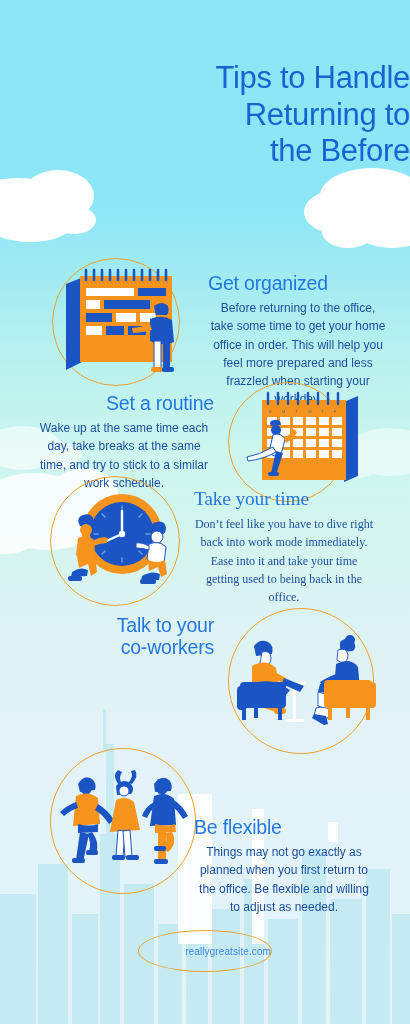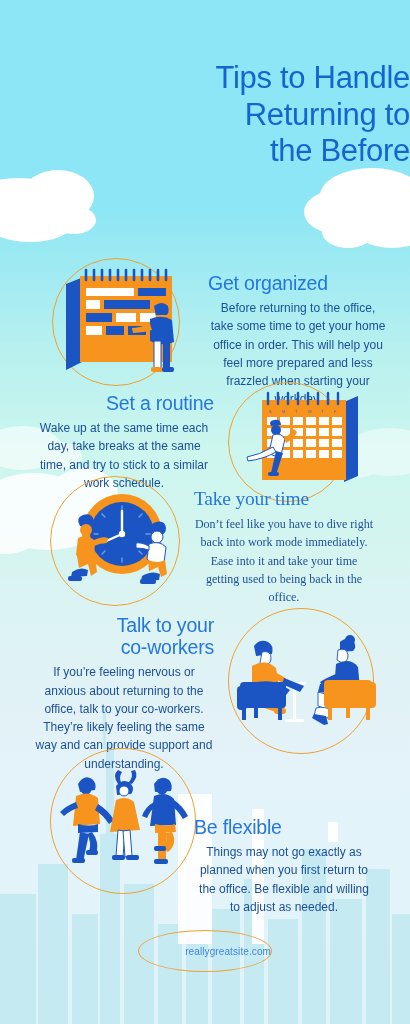--- a/index.html
+++ b/index.html
@@ -408,21 +408,20 @@
           <rect x="114" y="86" width="4" height="12" fill="#f7941e"></rect>
         </g>
       </svg>
     </div>
 
     <div class="sec-text align-right" style="left:34px; top:14px; width:180px;">
       <h2>
         <span>Talk to your</span><br>
         <span>co-workers</span>
       </h2>
-      <p>If you’re feeling nervous or anxious about returning to the office, talk to your co-workers. They’re likely feeling the same way and can provide support and understanding.</p>
     </div>
   </div>
 
   <div class="section" style="top:740px; left:0; width:410px; height:140px;">
 
     <div class="ring" style="left:50px; top:8px; width:146px; height:146px;"></div>
 
     <div class="art" style="left:54px; top:16px;">
       <svg width="150" height="125" viewBox="0 0 150 125">
 

